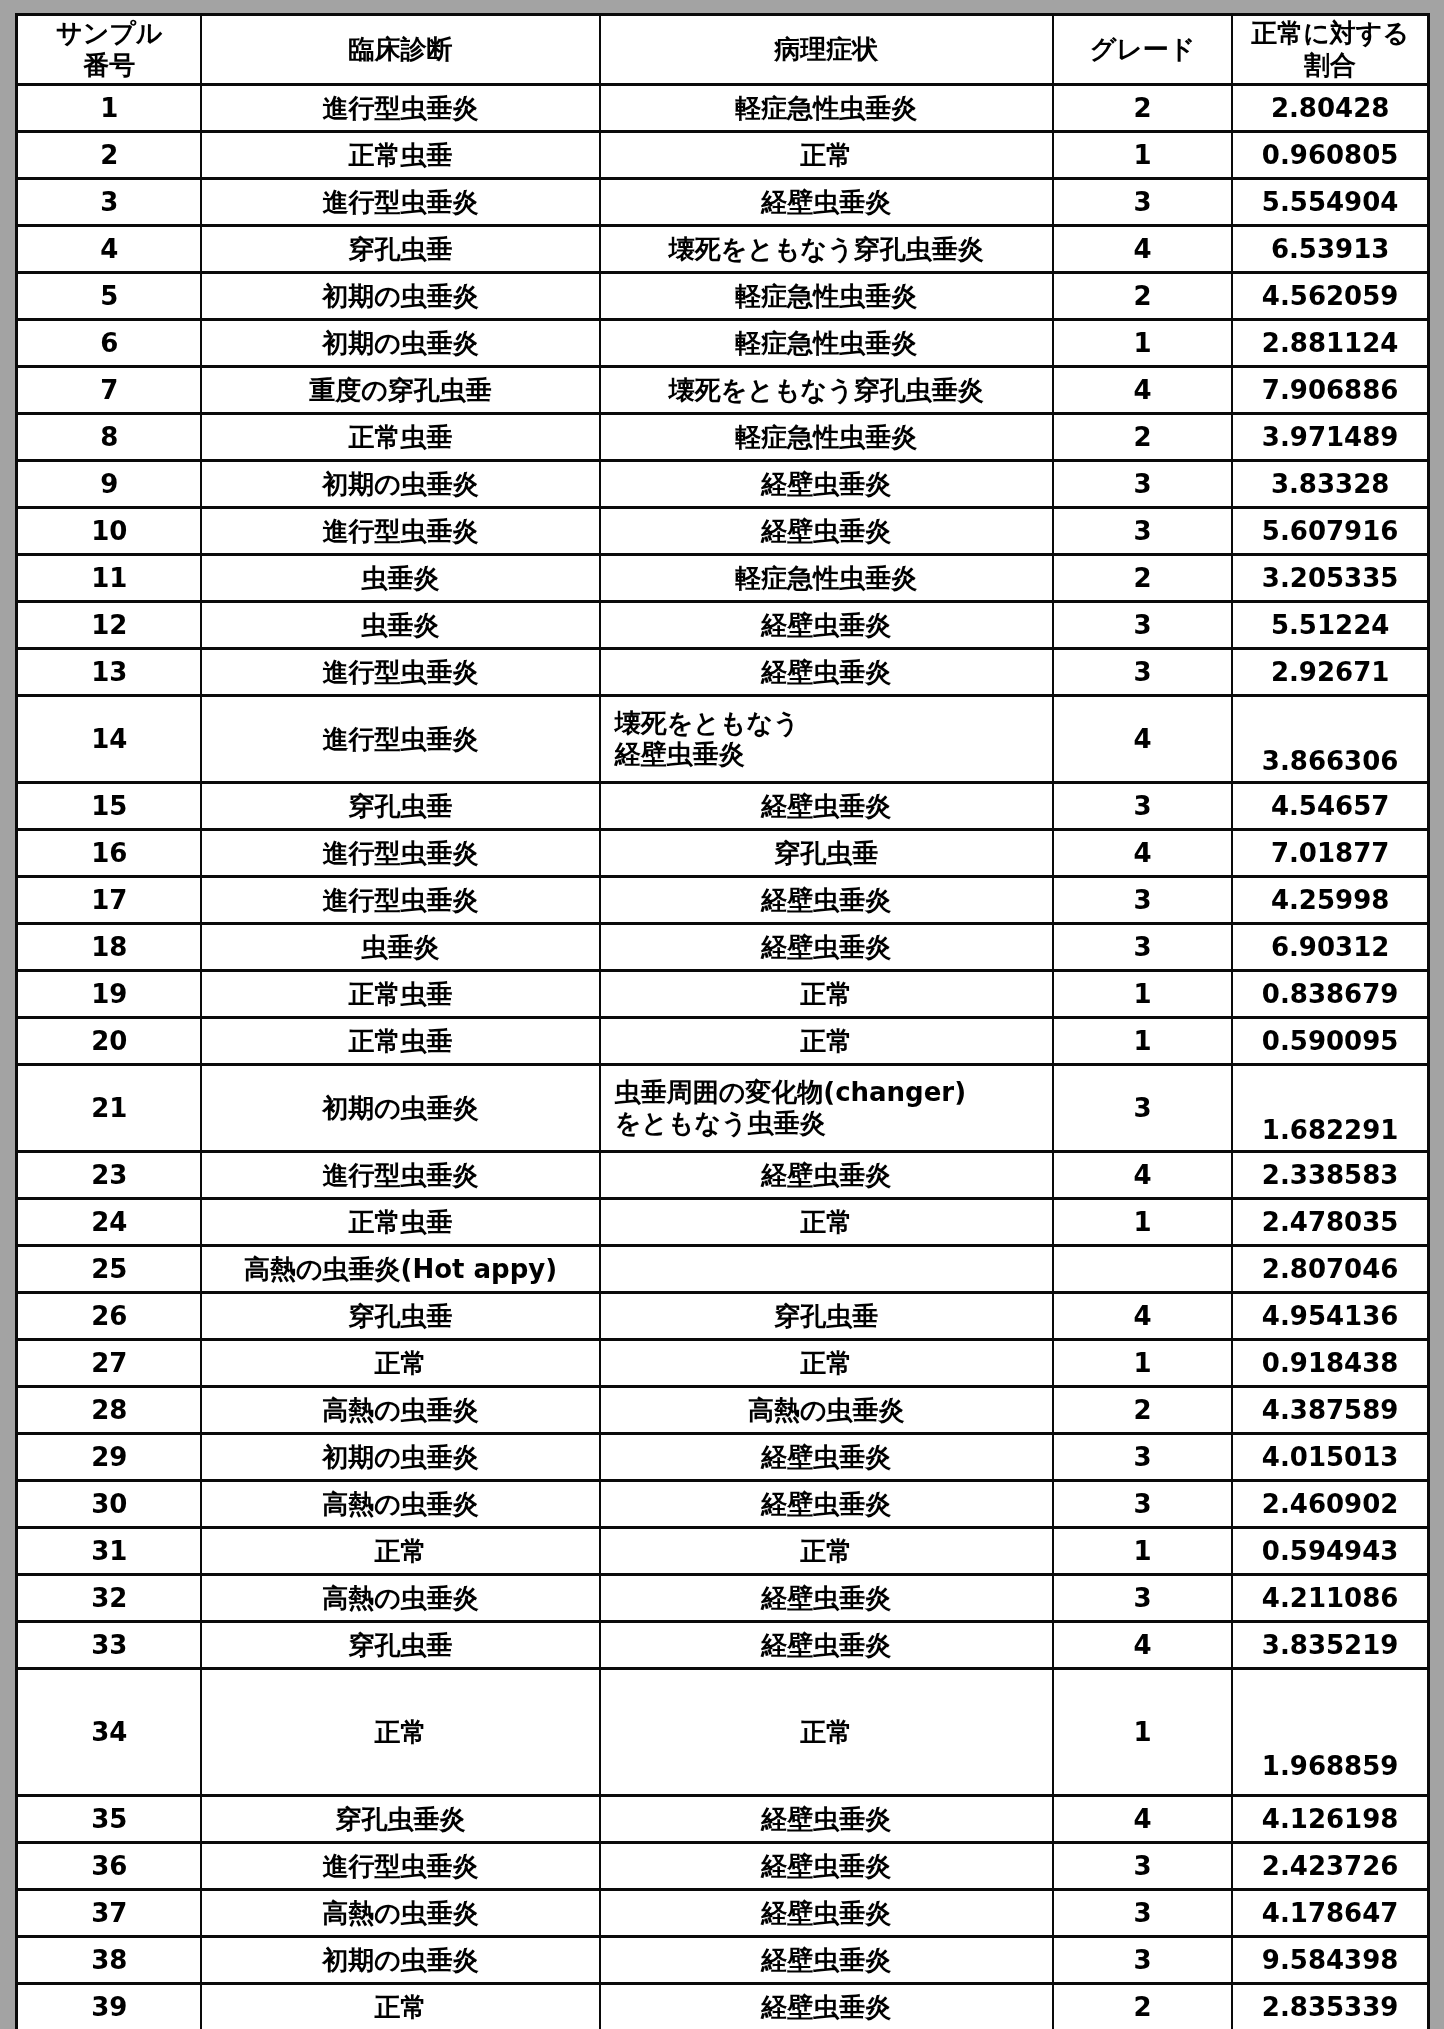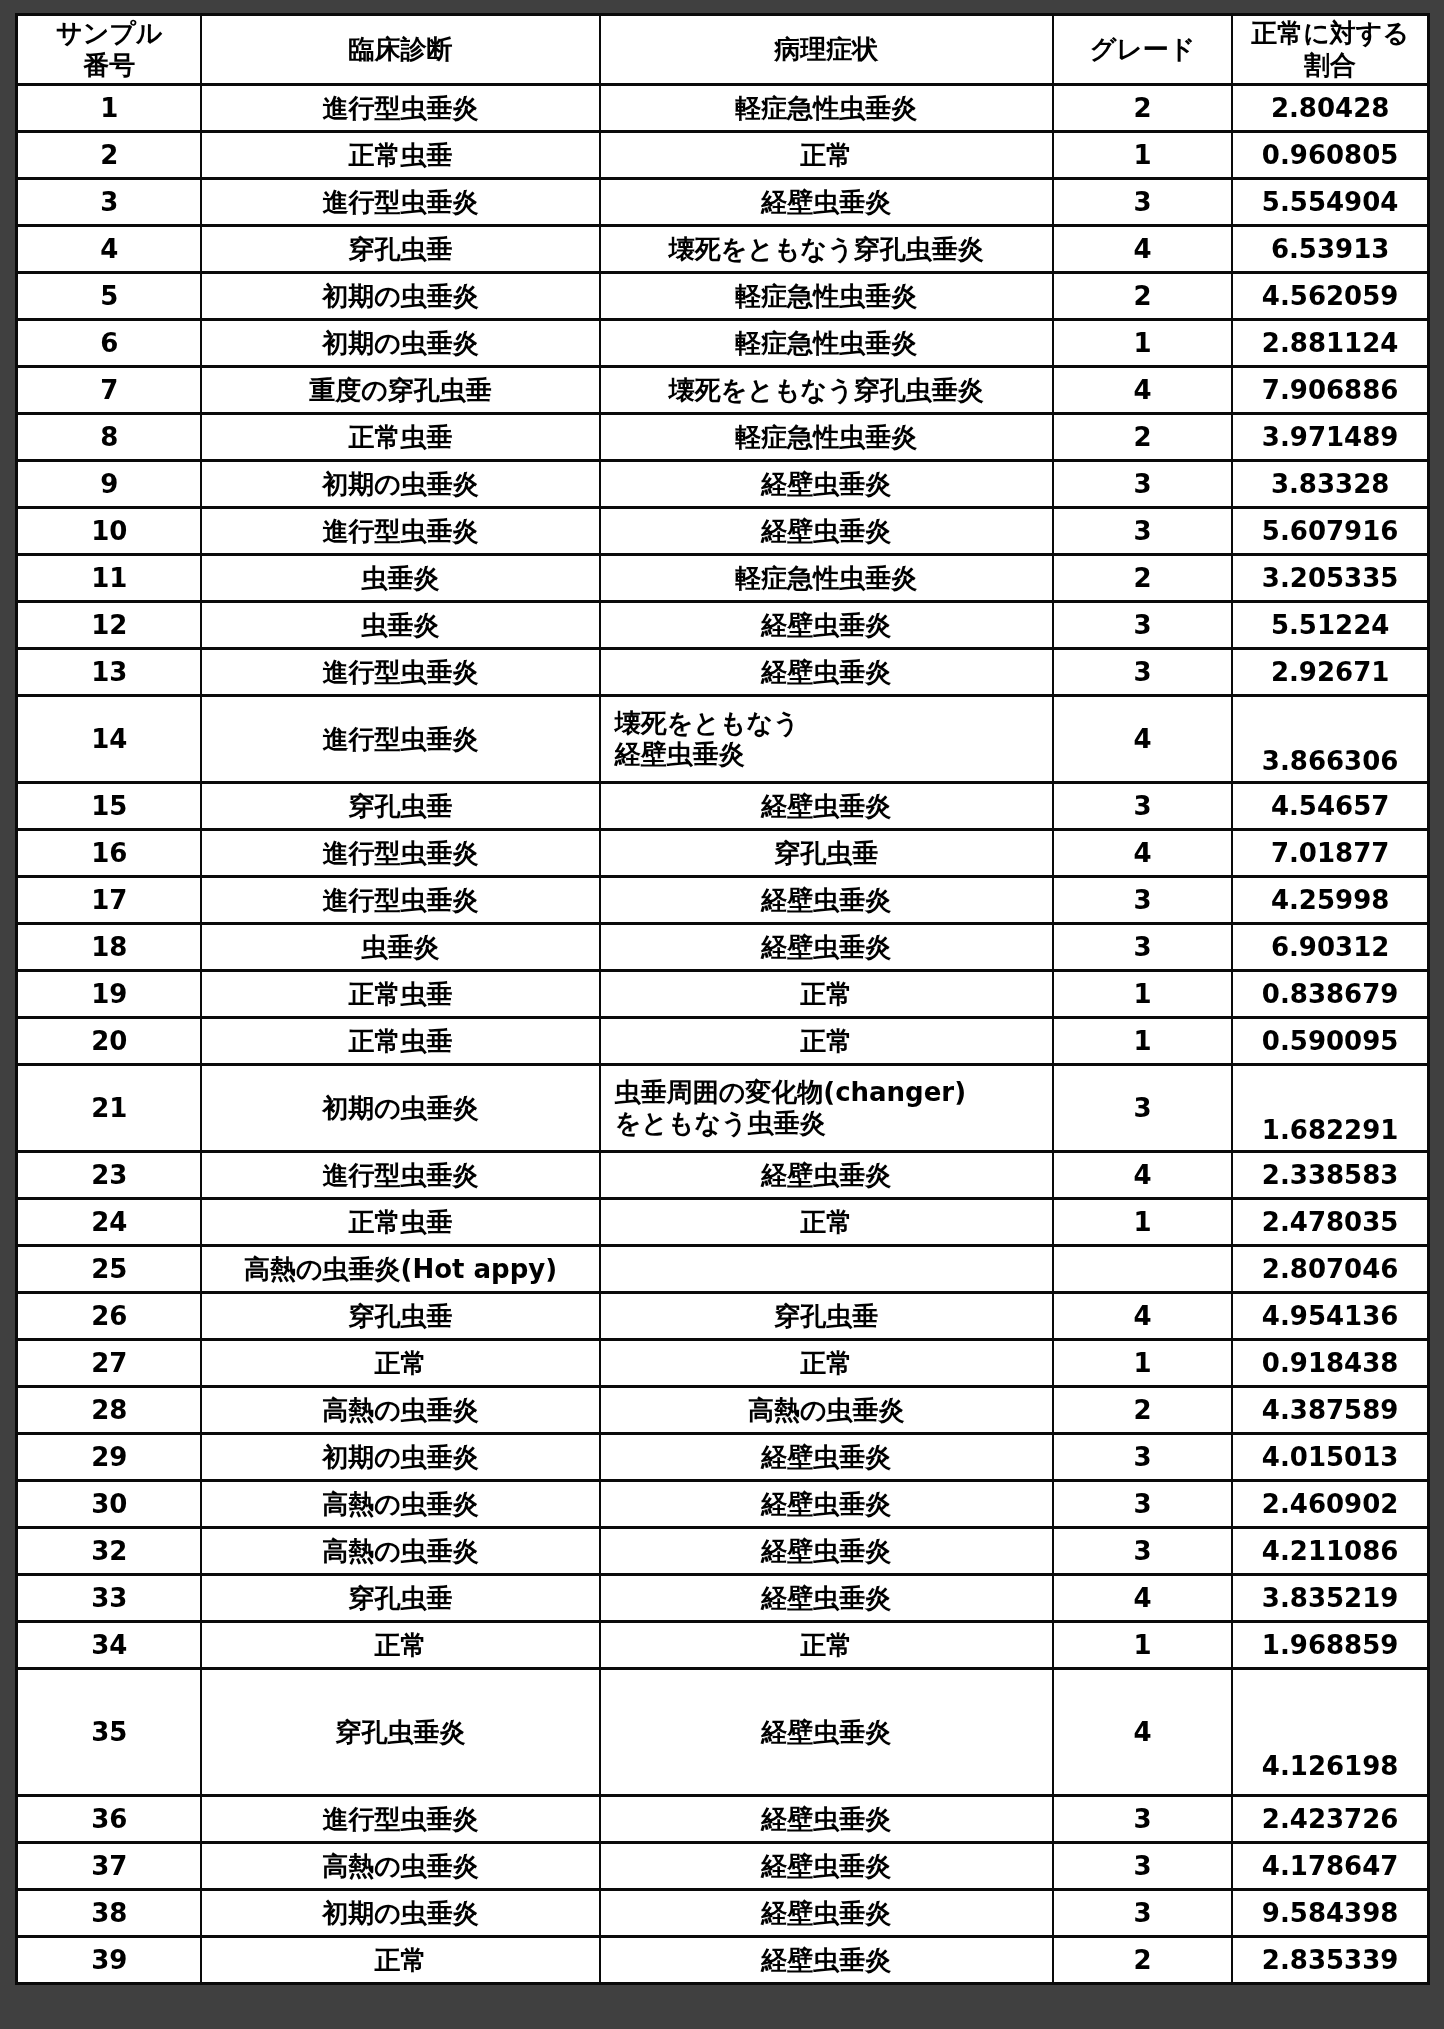--- a/index.html
+++ b/index.html
@@ -4,21 +4,21 @@
 <style>
   html, body {
     margin: 0;
     padding: 0;
     background: #ffffff;
   }
   .page {
     position: relative;
     width: 1444px;
     height: 2029px;
-    background: #404040;
+    background: #a3a3a3;
     font-family: "DejaVu Sans", sans-serif;
     color: #000000;
     box-sizing: border-box;
   }
   table.scan-table {
     position: absolute;
     left: 15px;
     top: 13px;
     width: 1415px;
     border-collapse: collapse;
@@ -331,20 +331,27 @@
     </tr>
 
     <tr>
       <td class="no">30</td>
       <td class="diagnosis">高熱の虫垂炎</td>
       <td class="pathology">経壁虫垂炎</td>
       <td class="grade">3</td>
       <td class="ratio">2.460902</td>
     </tr>
 
+    <tr>
+      <td class="no">31</td>
+      <td class="diagnosis">正常</td>
+      <td class="pathology">正常</td>
+      <td class="grade">1</td>
+      <td class="ratio">0.594943</td>
+    </tr>
 
     <tr>
       <td class="no">32</td>
       <td class="diagnosis">高熱の虫垂炎</td>
       <td class="pathology">経壁虫垂炎</td>
       <td class="grade">3</td>
       <td class="ratio">4.211086</td>
     </tr>
 
     <tr>

